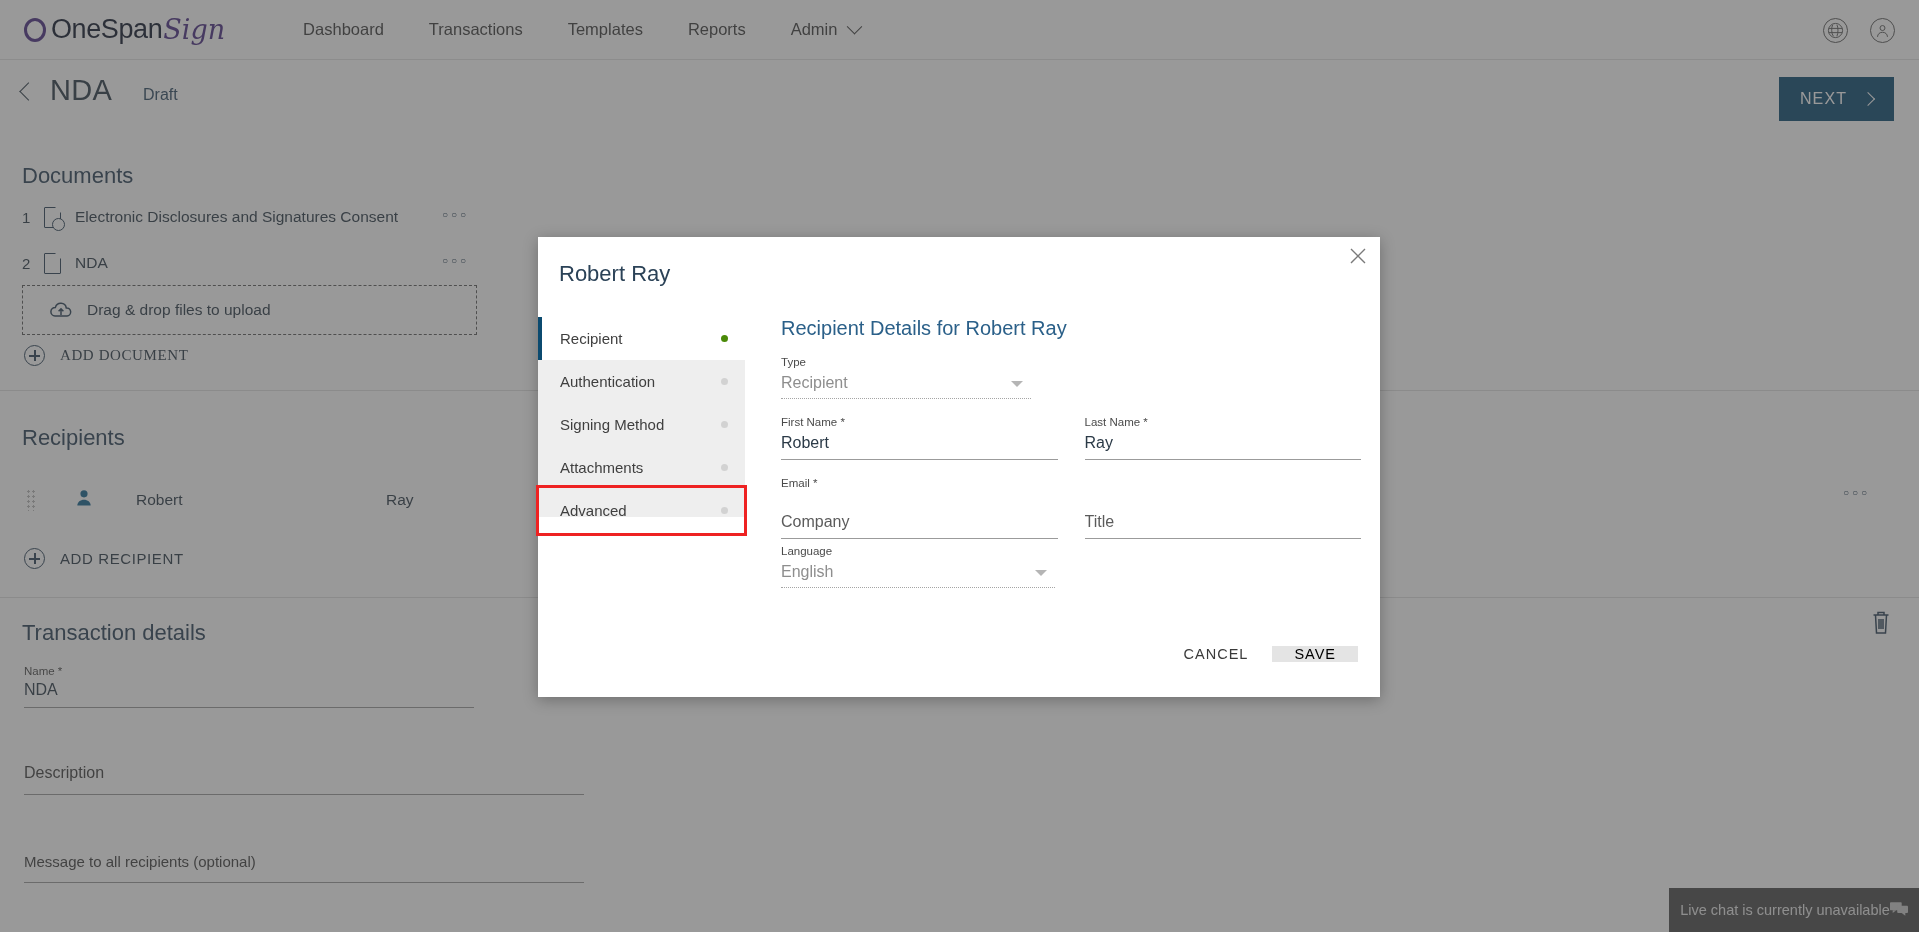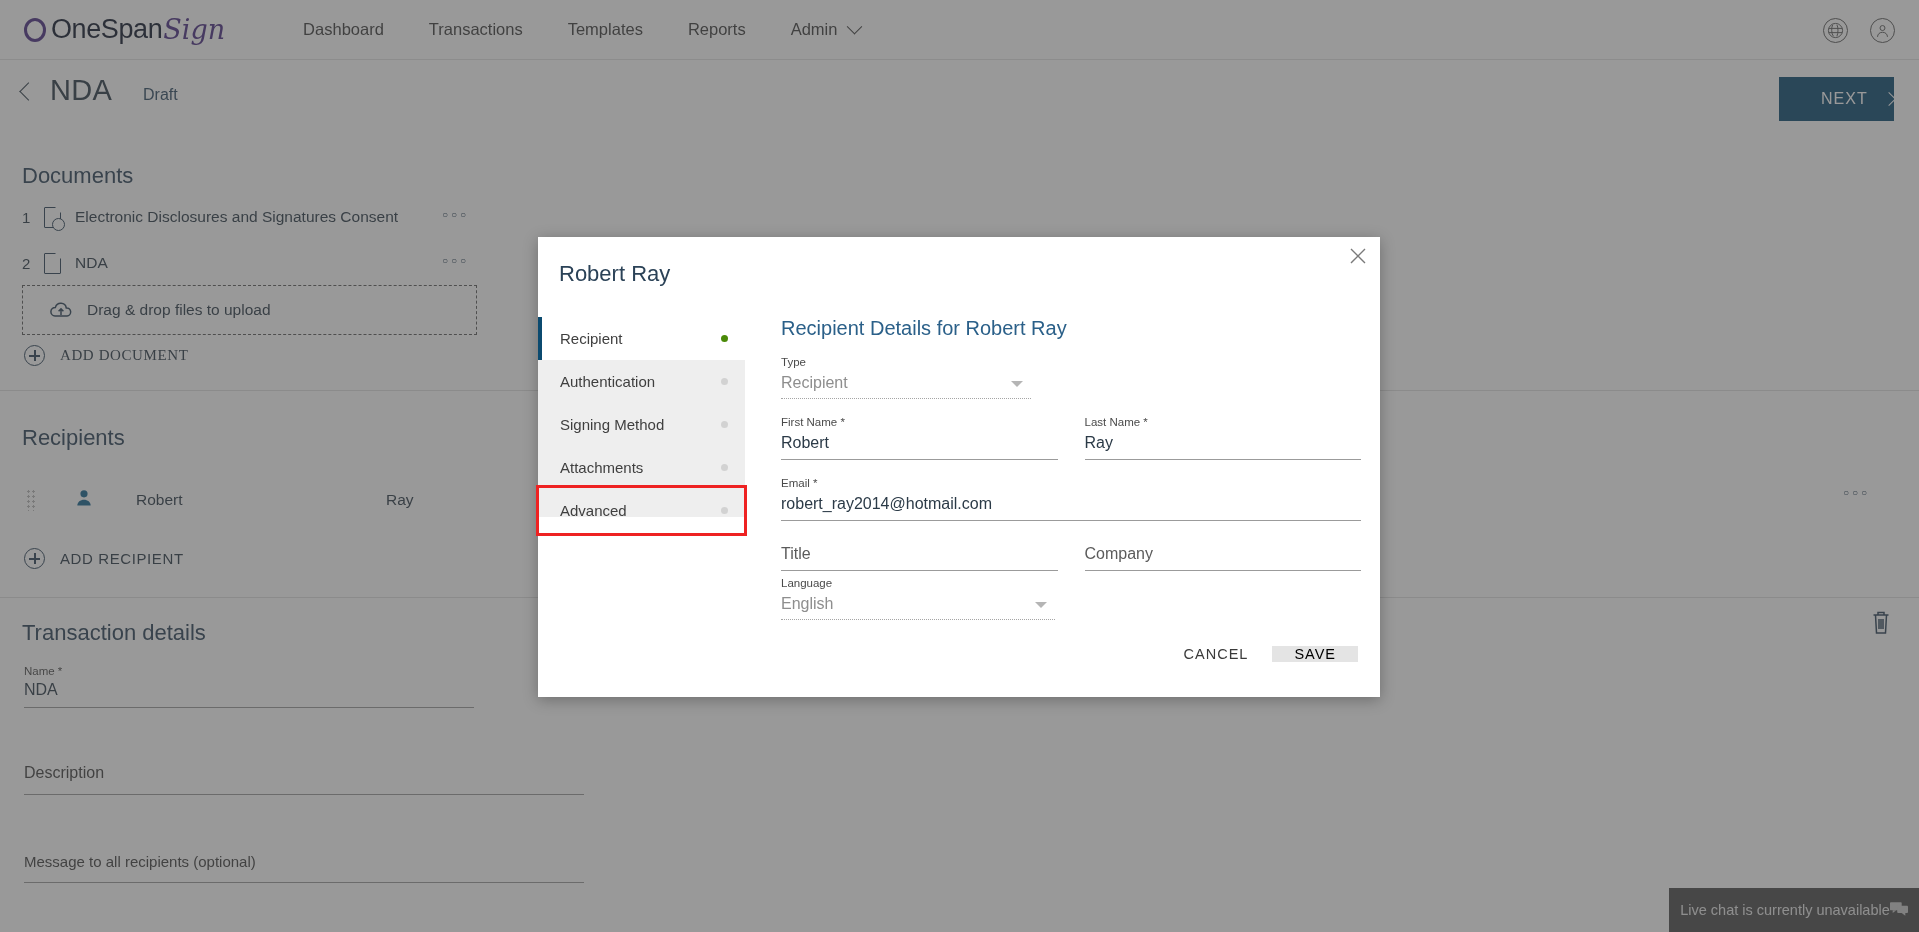--- a/index.html
+++ b/index.html
@@ -61,21 +61,21 @@
     font-size: 29px; color: #2b3a47; letter-spacing: 0.3px;
   }
   .doc-status {
     position: absolute; left: 143px; top: 26px;
     font-size: 16px; color: #2e4a63;
   }
   .btn-next {
     position: absolute; right: 25px; top: 17px;
     width: 115px; height: 44px; background: #0b4a6f; color: #ffffff;
     border: none; font-size: 16px; letter-spacing: 1.1px;
-    display: flex; align-items: center; justify-content: flex-end; gap: 16px;
+    display: flex; align-items: center; justify-content: center; gap: 16px;
     cursor: pointer; font-family: inherit;
   }
   .chev-right {
     width: 10px; height: 10px; border-top: 1.8px solid #ffffff;
     border-right: 1.8px solid #ffffff; transform: rotate(45deg);
   }
 
   
   .section-head {
     position: absolute; font-size: 22px; color: #2b4257; left: 22px;
@@ -441,29 +441,28 @@
             <input class="f-input" value="Robert" style="">
           </div>
           <div class="f-col">
             <label class="f-label">Last Name *</label>
             <input class="f-input" value="Ray" style="">
           </div>
         </div>
 
         <div style="width:100%; margin-bottom:22px;">
           <label class="f-label">Email *</label>
-          <input class="f-input" value="robert_ray2014@hotmail.com" style="">
         </div>
 
         <div class="f-row" style="margin-bottom:6px;">
           <div class="f-col">
+            <input class="f-input" placeholder="Company" style="">
+          </div>
+          <div class="f-col">
             <input class="f-input" placeholder="Title" style="">
-          </div>
-          <div class="f-col">
-            <input class="f-input" placeholder="Company" style="">
           </div>
         </div>
 
         <div style="width:274px;">
           <label class="f-label">Language</label>
           <div class="f-select-wrap">
             <select class="f-select">
               <option>English</option>
             </select>
             <span class="f-arrow"></span>

